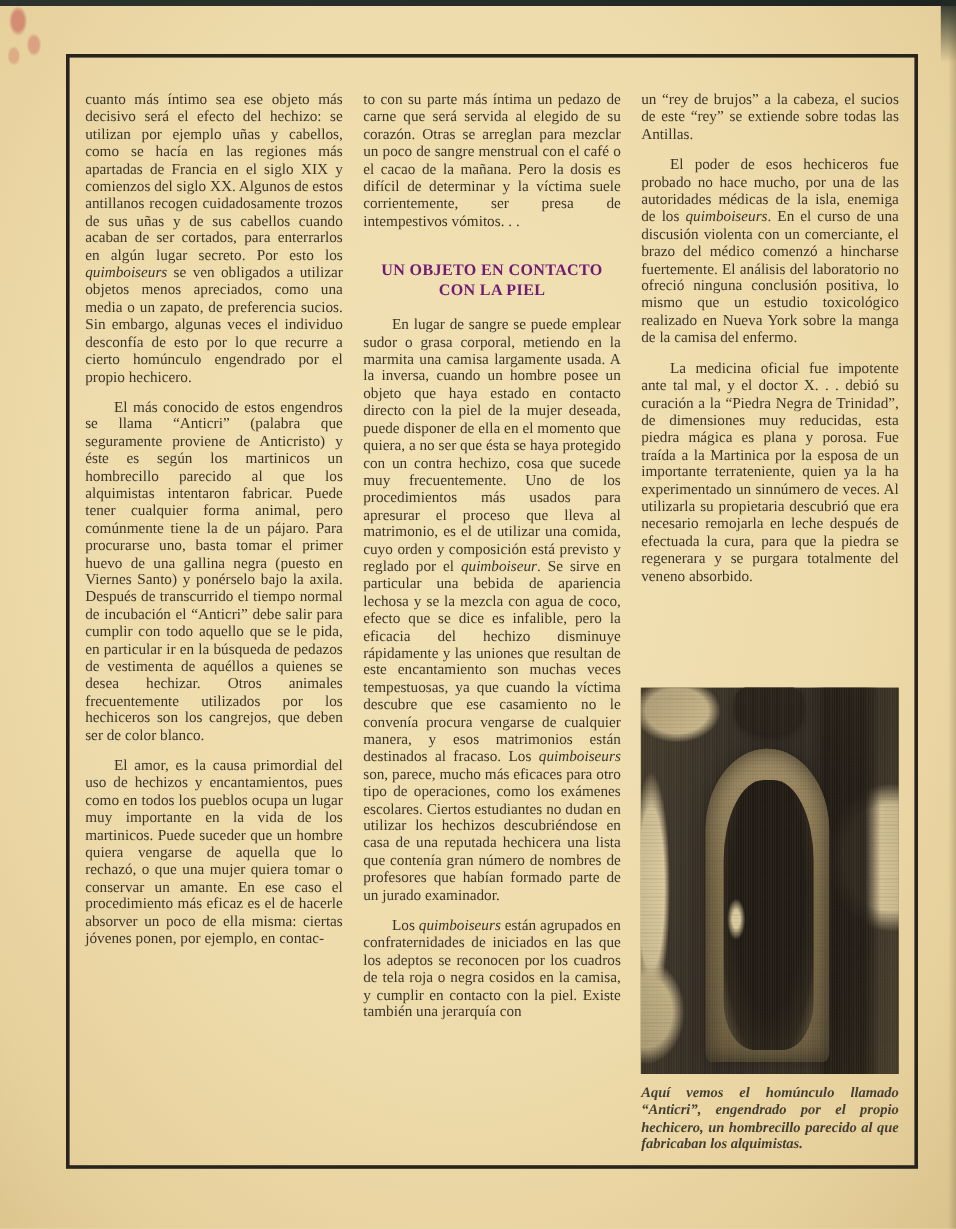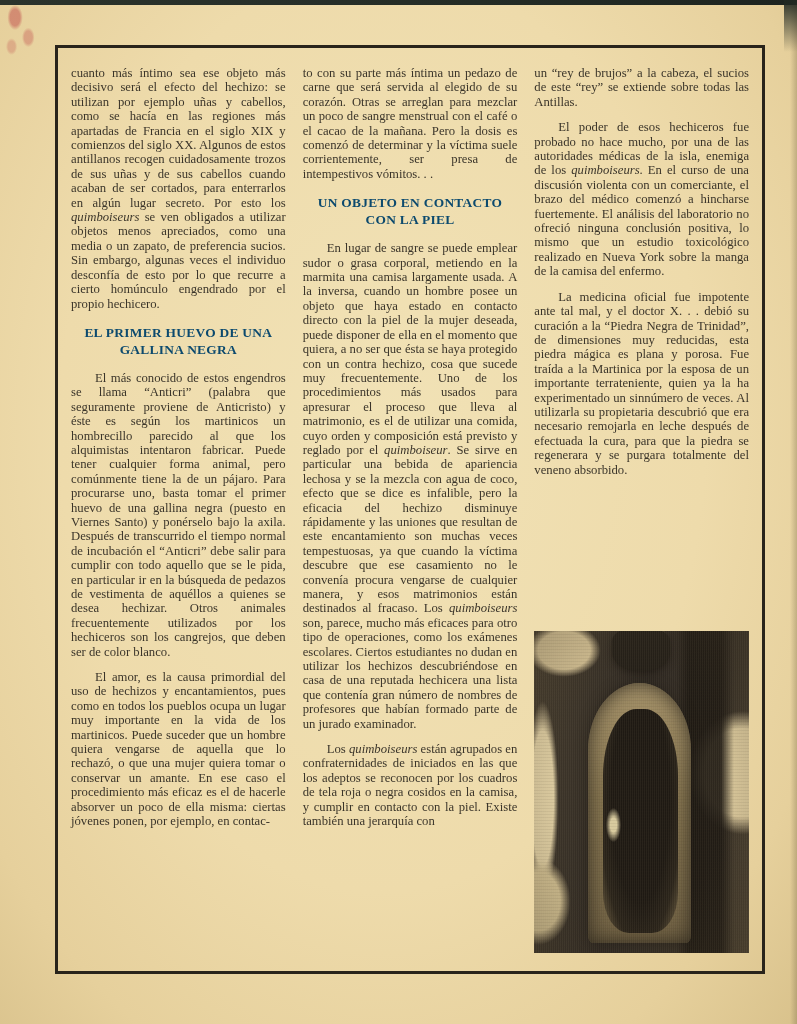--- a/index.html
+++ b/index.html
@@ -32,42 +32,42 @@
     background:
       radial-gradient(ellipse 11px 18px at 32% 22%, rgba(200,104,92,.65) 0 45%, rgba(200,104,92,0) 70%),
       radial-gradient(ellipse 9px 14px at 62% 52%, rgba(200,104,92,.45) 0 45%, rgba(200,104,92,0) 70%),
       radial-gradient(ellipse 8px 12px at 24% 66%, rgba(200,104,92,.35) 0 45%, rgba(200,104,92,0) 70%);
   }
   
   .frame {
     position:absolute; left:55px; top:45px; width:710px; height:929px;
     box-sizing:border-box;
     border:3px solid #29241b;
-    padding:18px 13px 10px;
+    padding:28px 13px 10px;
     display:flex; gap:17px;
     overflow:hidden;
     color:#3b352a;
   }
   .col {
     flex:1 1 0; min-width:0;
     display:flex; flex-direction:column;
   }
   .para {
     margin:0 0 11px;
     font-size:12.7px; line-height:14.4px;
     text-align:justify;
     color:#3b352a;
   }
   .para.indent { text-indent:24px; }
   .it { font-style:italic;margin-top:35px; }
   .col-heading {
     font-size:13.4px; line-height:17px; font-weight:bold;
     text-align:center; letter-spacing:.3px;
-    color:#0c4a6e;
-    margin:2px 6px 13px;
+    color:#701a75;
+    margin:14px 6px 13px;
     font-family:Liberation Serif, serif;
   }
   
   .photo-figure { margin:auto 0 8px; }
   .photo {
     position:relative; width:100%; height:322px; overflow:hidden;
     background:
       radial-gradient(ellipse 58px 42px at 14% 6%, #d3c094 0 45%, rgba(211,192,148,0) 63%),
       radial-gradient(ellipse 38px 28px at 52% 3%, #c6b488 0 40%, rgba(198,180,136,0) 60%),
       linear-gradient(90deg, rgba(0,0,0,0) 0 66%, rgba(30,25,19,.92) 72% 87%, rgba(0,0,0,0) 93%),
@@ -118,35 +118,35 @@
 
 <div class="paper"></div>
 <div class="scan-edge-top"></div>
 <div class="scan-edge-right-soft"></div>
 <div class="scan-edge-right"></div>
 <div class="scan-stain"></div>
 
 <div class="frame">
   <div class="col">
       <p class="para"><span>cuanto más íntimo sea ese objeto más decisivo será el efecto del hechizo: se utilizan por ejemplo uñas y cabellos, como se hacía en las regiones más apartadas de Francia en el siglo XIX y comienzos del siglo XX. Algunos de estos antillanos recogen cuidadosamente trozos de sus uñas y de sus cabellos cuando acaban de ser cortados, para enterrarlos en algún lugar secreto. Por esto los </span><span class="it">quimboiseurs</span><span> se ven obligados a utilizar objetos menos apreciados, como una media o un zapato, de preferencia sucios. Sin embargo, algunas veces el individuo desconfía de esto por lo que recurre a cierto homúnculo engendrado por el propio hechicero.</span></p>
-      <h2 class="col-heading">EL PRIMER HUEVO DE UNA GALLINA NEGRA</h2>
       <p class="para indent"><span>El más conocido de estos engendros se llama “Anticri” (palabra que seguramente proviene de Anticristo) y éste es según los martinicos un hombrecillo parecido al que los alquimistas intentaron fabricar. Puede tener cualquier forma animal, pero comúnmente tiene la de un pájaro. Para procurarse uno, basta tomar el primer huevo de una gallina negra (puesto en Viernes Santo) y ponérselo bajo la axila. Después de transcurrido el tiempo normal de incubación el “Anticri” debe salir para cumplir con todo aquello que se le pida, en particular ir en la búsqueda de pedazos de vestimenta de aquéllos a quienes se desea hechizar. Otros animales frecuentemente utilizados por los hechiceros son los cangrejos, que deben ser de color blanco.</span></p>
       <p class="para indent"><span>El amor, es la causa primordial del uso de hechizos y encantamientos, pues como en todos los pueblos ocupa un lugar muy importante en la vida de los martinicos. Puede suceder que un hombre quiera vengarse de aquella que lo rechazó, o que una mujer quiera tomar o conservar un amante. En ese caso el procedimiento más eficaz es el de hacerle absorver un poco de ella misma: ciertas jóvenes ponen, por ejemplo, en contac-</span></p>
     </div>
   <div class="col">
-      <p class="para"><span>to con su parte más íntima un pedazo de carne que será servida al elegido de su corazón. Otras se arreglan para mezclar un poco de sangre menstrual con el café o el cacao de la mañana. Pero la dosis es comenzó de determinar y la víctima suele corrientemente, ser presa de intempestivos vómitos. . .</span></p>
+      <p class="para"><span>to con su parte más íntima un pedazo de carne que será servida al elegido de su corazón. Otras se arreglan para mezclar un poco de sangre menstrual con el café o el cacao de la mañana. Pero la dosis es difícil de determinar y la víctima suele corrientemente, ser presa de intempestivos vómitos. . .</span></p>
       <h2 class="col-heading">UN OBJETO EN CONTACTO CON LA PIEL</h2>
       <p class="para indent"><span>En lugar de sangre se puede emplear sudor o grasa corporal, metiendo en la marmita una camisa largamente usada. A la inversa, cuando un hombre posee un objeto que haya estado en contacto directo con la piel de la mujer deseada, puede disponer de ella en el momento que quiera, a no ser que ésta se haya protegido con un contra hechizo, cosa que sucede muy frecuentemente. Uno de los procedimientos más usados para apresurar el proceso que lleva al matrimonio, es el de utilizar una comida, cuyo orden y composición está previsto y reglado por el </span><span class="it">quimboiseur</span><span>. Se sirve en particular una bebida de apariencia lechosa y se la mezcla con agua de coco, efecto que se dice es infalible, pero la eficacia del hechizo disminuye rápidamente y las uniones que resultan de este encantamiento son muchas veces tempestuosas, ya que cuando la víctima descubre que ese casamiento no le convenía procura vengarse de cualquier manera, y esos matrimonios están destinados al fracaso. Los </span><span class="it">quimboiseurs</span><span> son, parece, mucho más eficaces para otro tipo de operaciones, como los exámenes escolares. Ciertos estudiantes no dudan en utilizar los hechizos descubriéndose en casa de una reputada hechicera una lista que contenía gran número de nombres de profesores que habían formado parte de un jurado examinador.</span></p>
       <p class="para indent"><span>Los </span><span class="it">quimboiseurs</span><span> están agrupados en confraternidades de iniciados en las que los adeptos se reconocen por los cuadros de tela roja o negra cosidos en la camisa, y cumplir en contacto con la piel. Existe también una jerarquía con</span></p>
     </div>
   <div class="col">
       <p class="para"><span>un “rey de brujos” a la cabeza, el sucios de este “rey” se extiende sobre todas las Antillas.</span></p>
       <p class="para indent"><span>El poder de esos hechiceros fue probado no hace mucho, por una de las autoridades médicas de la isla, enemiga de los </span><span class="it">quimboiseurs</span><span>. En el curso de una discusión violenta con un comerciante, el brazo del médico comenzó a hincharse fuertemente. El análisis del laboratorio no ofreció ninguna conclusión positiva, lo mismo que un estudio toxicológico realizado en Nueva York sobre la manga de la camisa del enfermo.</span></p>
       <p class="para indent"><span>La medicina oficial fue impotente ante tal mal, y el doctor X. . . debió su curación a la “Piedra Negra de Trinidad”, de dimensiones muy reducidas, esta piedra mágica es plana y porosa. Fue traída a la Martinica por la esposa de un importante terrateniente, quien ya la ha experimentado un sinnúmero de veces. Al utilizarla su propietaria descubrió que era necesario remojarla en leche después de efectuada la cura, para que la piedra se regenerara y se purgara totalmente del veneno absorbido.</span></p>
       <figure class="photo-figure" style="margin-left:0;margin-right:0;">
     <div class="photo">
       <div class="ph-cap"></div>
       <div class="ph-jar"></div>
       <div class="ph-grain"></div>
     </div>
   </figure>
+      <p class="caption">Aquí vemos el homúnculo llamado “Anticri”, engendrado por el propio hechicero, un hombrecillo parecido al que fabricaban los alquimistas.</p>
     </div>
 </div>
 
 </body></html>

